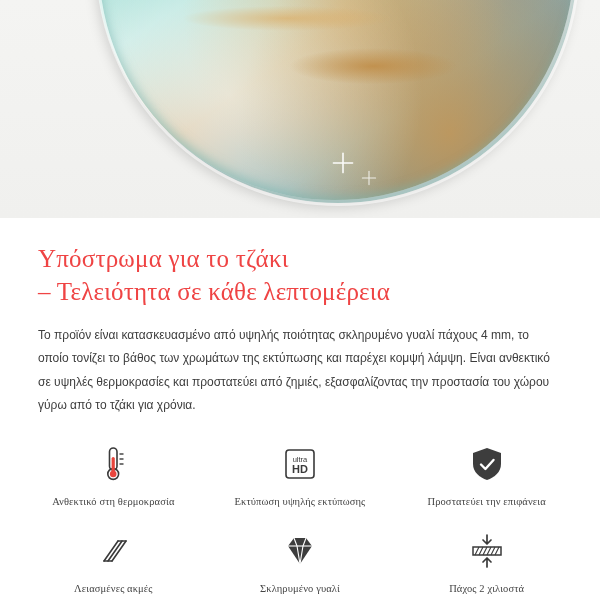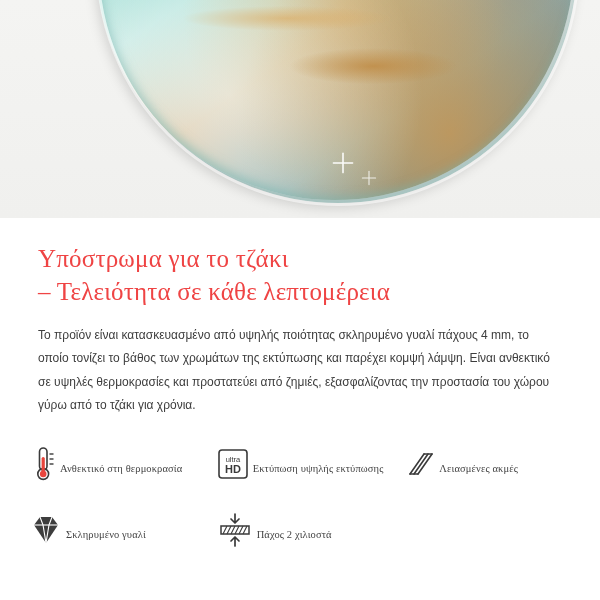--- a/index.html
+++ b/index.html
@@ -118,21 +118,21 @@
 
   
   .features {
     display: grid;
     grid-template-columns: repeat(3, 1fr);
     row-gap: 4px;
     padding: 16px 20px 0 20px;
   }
   .feature {
     display: flex;
-    flex-direction: row;
+    flex-direction: column;
     align-items: center;
     padding: 8px 6px 10px 6px;
   }
   .feature .icon-wrap {
     height: 44px;
     display: flex;
     align-items: center;
     justify-content: center;
   }
   .feature .caption {
@@ -189,20 +189,29 @@
       <span class="icon-wrap">
         <svg width="40" height="36" viewBox="0 0 40 36" aria-hidden="true">
           <rect x="6" y="4" width="28" height="28" rx="3" fill="none" stroke="#3a3a3a" stroke-width="1.6"></rect>
           <text x="20" y="16" text-anchor="middle" font-family="Liberation Sans, sans-serif" font-size="7.5" fill="#3a3a3a">ultra</text>
           <text x="20" y="27" text-anchor="middle" font-family="Liberation Sans, sans-serif" font-size="11" font-weight="bold" fill="#3a3a3a">HD</text>
         </svg>
       </span>
       <span class="caption">Εκτύπωση υψηλής εκτύπωσης</span>
     </div>
 
+    <div class="feature">
+      <span class="icon-wrap">
+        <svg width="40" height="40" viewBox="0 0 40 40" aria-hidden="true">
+          <path d="M20 4 L34 9 V20 C34 28 27.5 33.5 20 36 C12.5 33.5 6 28 6 20 V9 Z" fill="#3d3d3d"></path>
+          <path d="M14 20.5 L18.4 25 L26.5 16" fill="none" stroke="#ffffff" stroke-width="2.4" stroke-linecap="round" stroke-linejoin="round"></path>
+        </svg>
+      </span>
+      <span class="caption">Προστατεύει την επιφάνεια</span>
+    </div>
 
     <div class="feature">
       <span class="icon-wrap">
         <svg width="40" height="36" viewBox="0 0 40 36" aria-hidden="true">
           <path d="M11 28 L25 8" stroke="#3a3a3a" stroke-width="1.6" stroke-linecap="round"></path>
           <path d="M15 28 L29 8" stroke="#3a3a3a" stroke-width="1.6" stroke-linecap="round"></path>
           <path d="M19 28 L33 8" stroke="#3a3a3a" stroke-width="1.6" stroke-linecap="round"></path>
           <path d="M11 28 H19" stroke="#3a3a3a" stroke-width="1.6" stroke-linecap="round"></path>
           <path d="M25 8 H33" stroke="#3a3a3a" stroke-width="1.6" stroke-linecap="round"></path>
         </svg>

